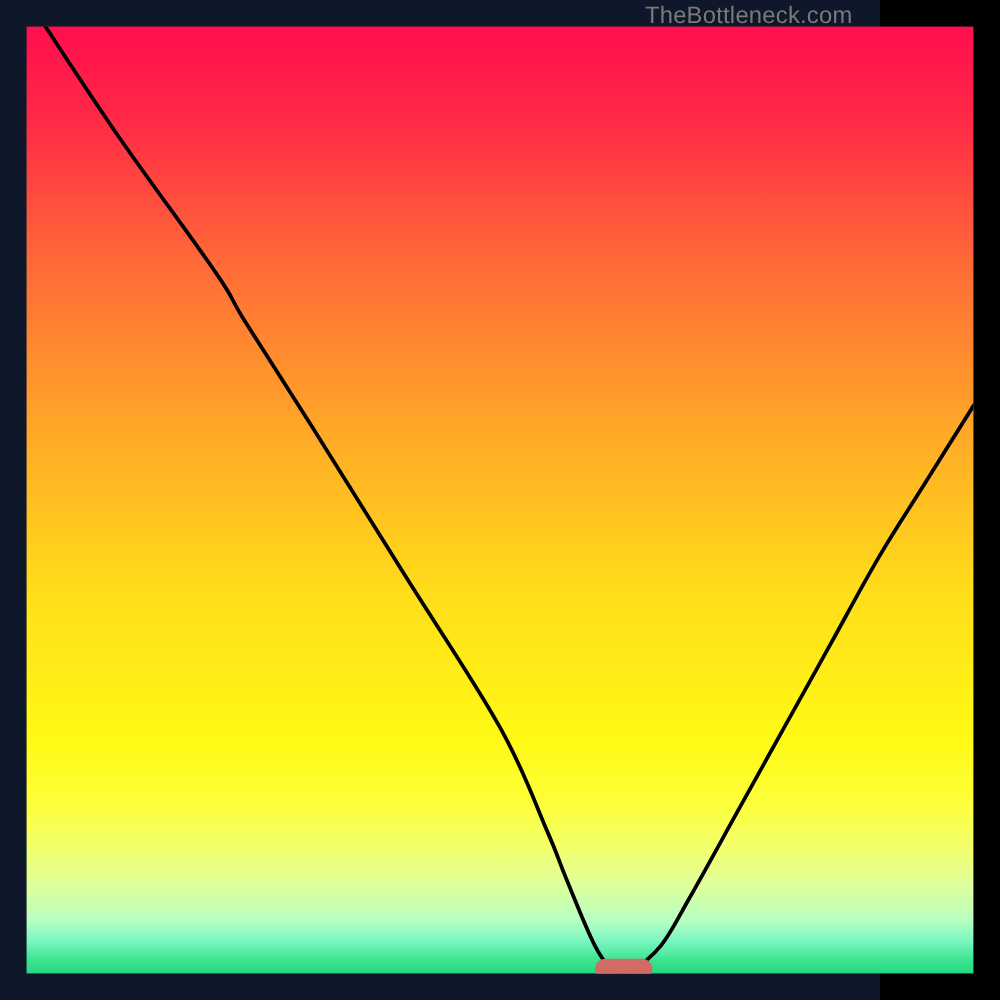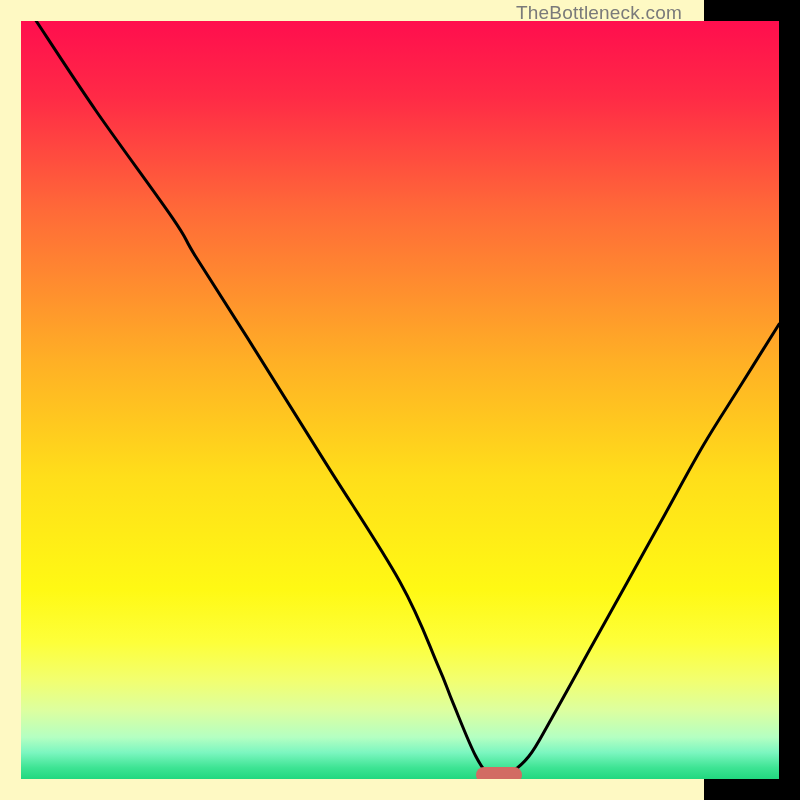--- a/index.html
+++ b/index.html
@@ -9,21 +9,21 @@
     height: 800px;
     background: #000;
     overflow: hidden;
   }
   .frame {
     position: absolute;
     left: 0;
     top: 0;
     width: 704px;
     height: 800px;
-    background: #fef9c3;
+    background: #0f172a;
     text-align: right;
   }
   .plot-area {
     position: absolute;
     left: 21px;
     top: 21px;
     width: 758px;
     height: 758px;
     overflow: hidden;
   }

